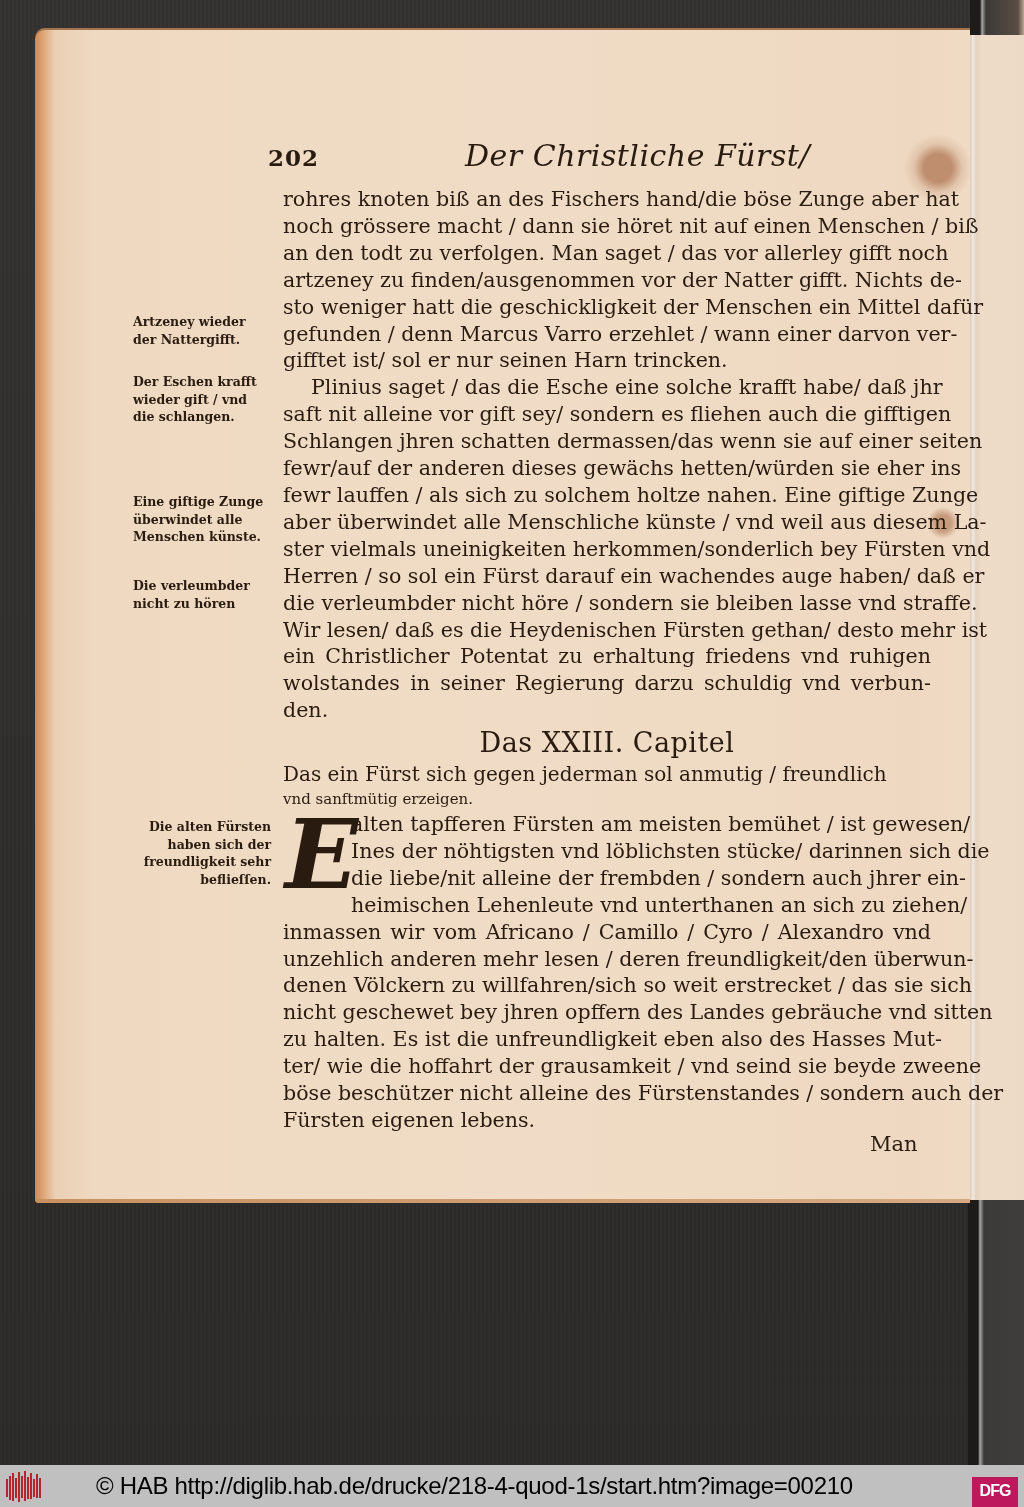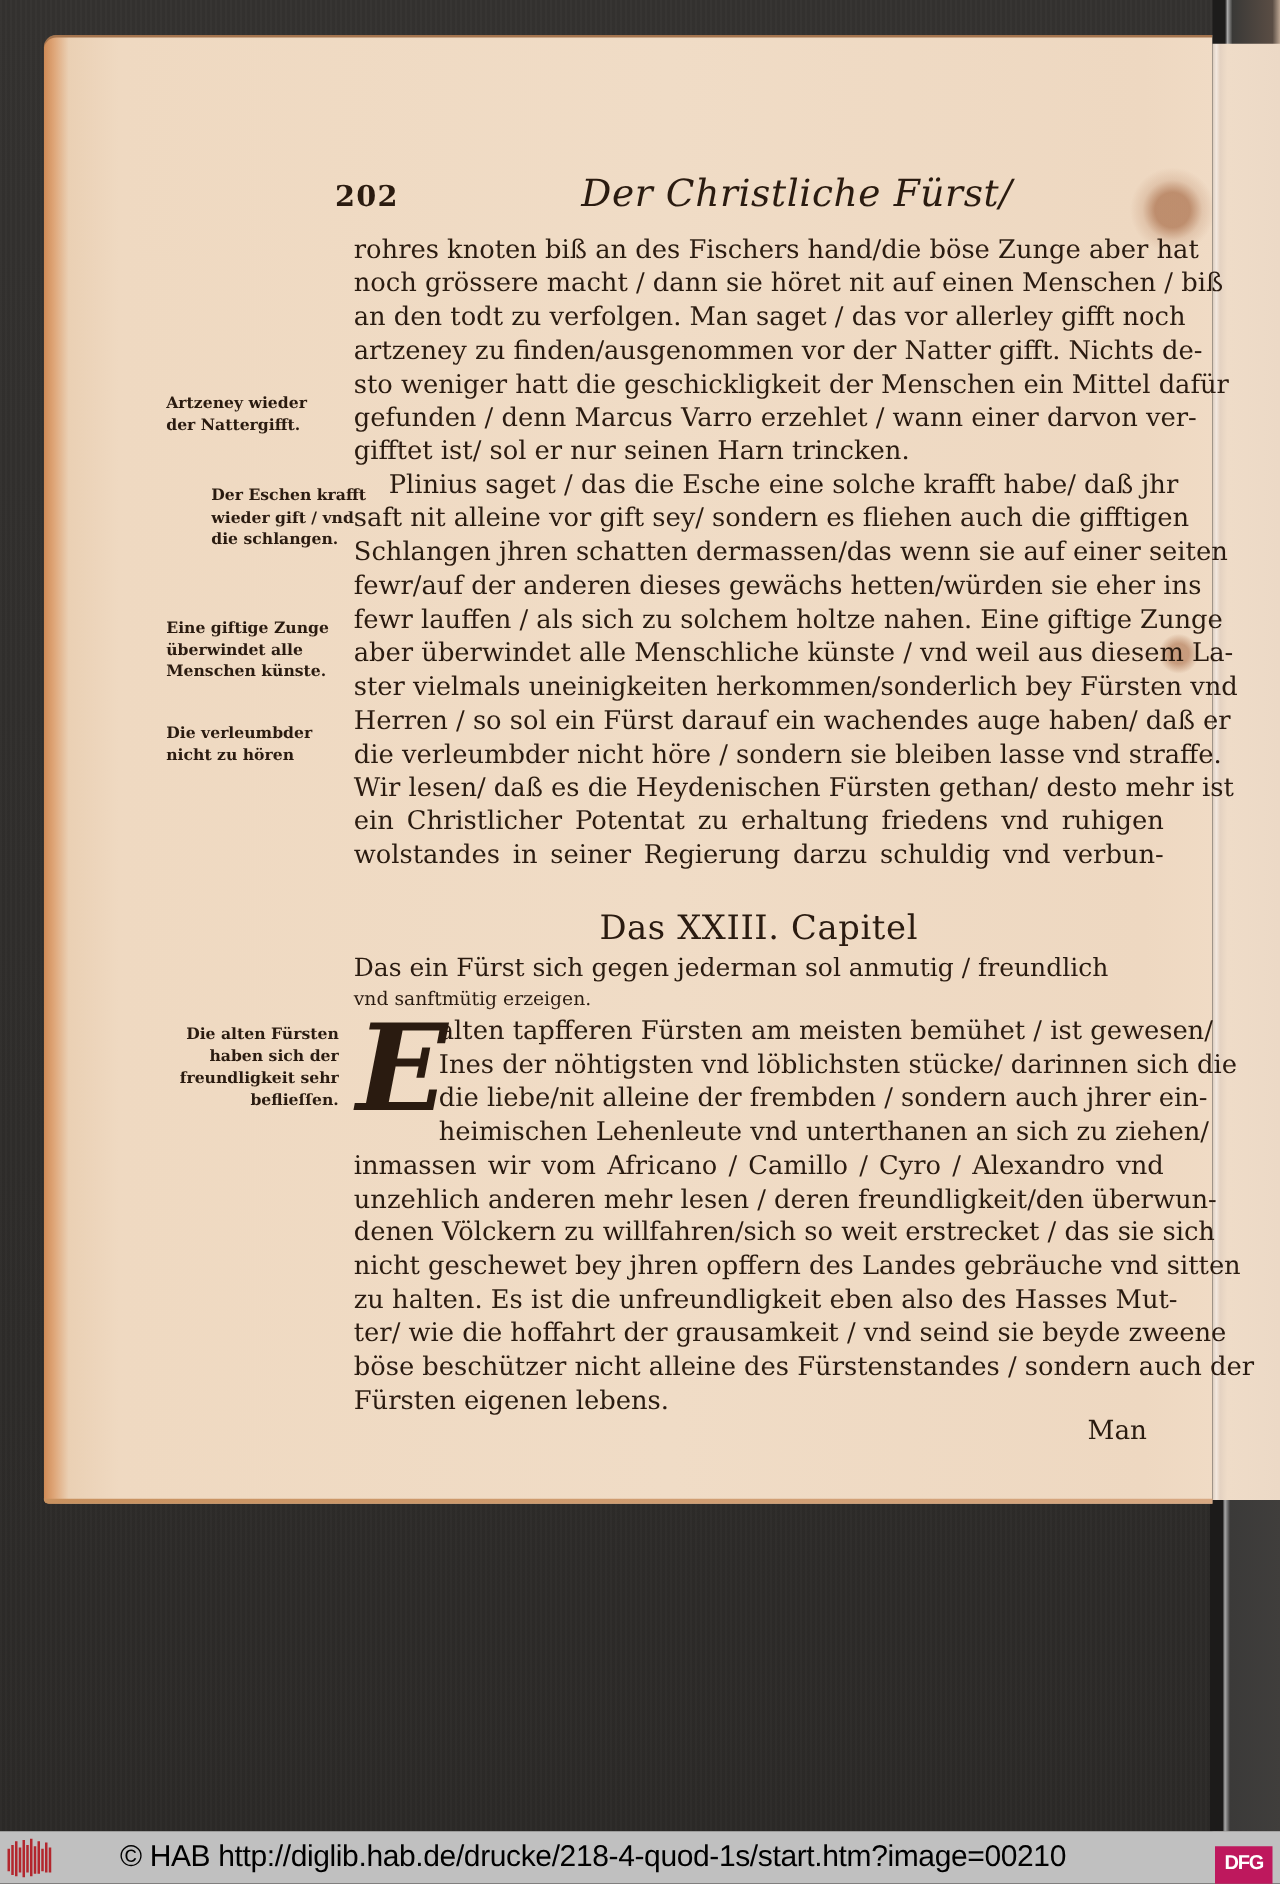--- a/index.html
+++ b/index.html
@@ -126,25 +126,26 @@
   <span class="line">Schlangen jhren schatten dermassen/das wenn sie auf einer seiten</span>
   <span class="line">fewr/auf der anderen dieses gewächs hetten/würden sie eher ins</span>
   <span class="line">fewr lauffen / als sich zu solchem holtze nahen. Eine giftige Zunge</span>
   <span class="line">aber überwindet alle Menschliche künste / vnd weil aus diesem La-</span>
   <span class="line">ster vielmals uneinigkeiten herkommen/sonderlich bey Fürsten vnd</span>
   <span class="line">Herren / so sol ein Fürst darauf ein wachendes auge haben/ daß er</span>
   <span class="line">die verleumbder nicht höre / sondern sie bleiben lasse vnd straffe.</span>
   <span class="line">Wir lesen/ daß es die Heydenischen Fürsten gethan/ desto mehr ist</span>
   <span class="line">ein Christlicher Potentat zu erhaltung friedens vnd ruhigen</span>
   <span class="line">wolstandes in seiner Regierung darzu schuldig vnd verbun-</span>
+  <span class="line last">den.</span>
 </div>
 
 <div class="margin-notes ink" style="top:0;">
   <div class="note" style="top:313px;">Artzeney wieder der Nattergifft.</div>
-  <div class="note" style="top:387px;margin-left:36px;">Der Eschen krafft wieder gift / vnd die schlangen.</div>
+  <div class="note" style="top:373px;">Der Eschen krafft wieder gift / vnd die schlangen.</div>
   <div class="note" style="top:493px;">Eine giftige Zunge überwindet alle Menschen künste.</div>
   <div class="note" style="top:577px;">Die verleumbder nicht zu hören</div>
   <div class="note" style="top:818px;text-align:right;">Die alten Fürsten haben sich der freundligkeit sehr beflieſſen.</div>
 </div>
 
 <div class="chapter-heading ink">Das XXIII. Capitel</div>
 <div class="chapter-subtitle ink">
   <div>Das ein Fürst sich gegen jederman sol anmutig / freundlich</div>
   <div class="small">vnd sanftmütig erzeigen.</div>
 </div>

